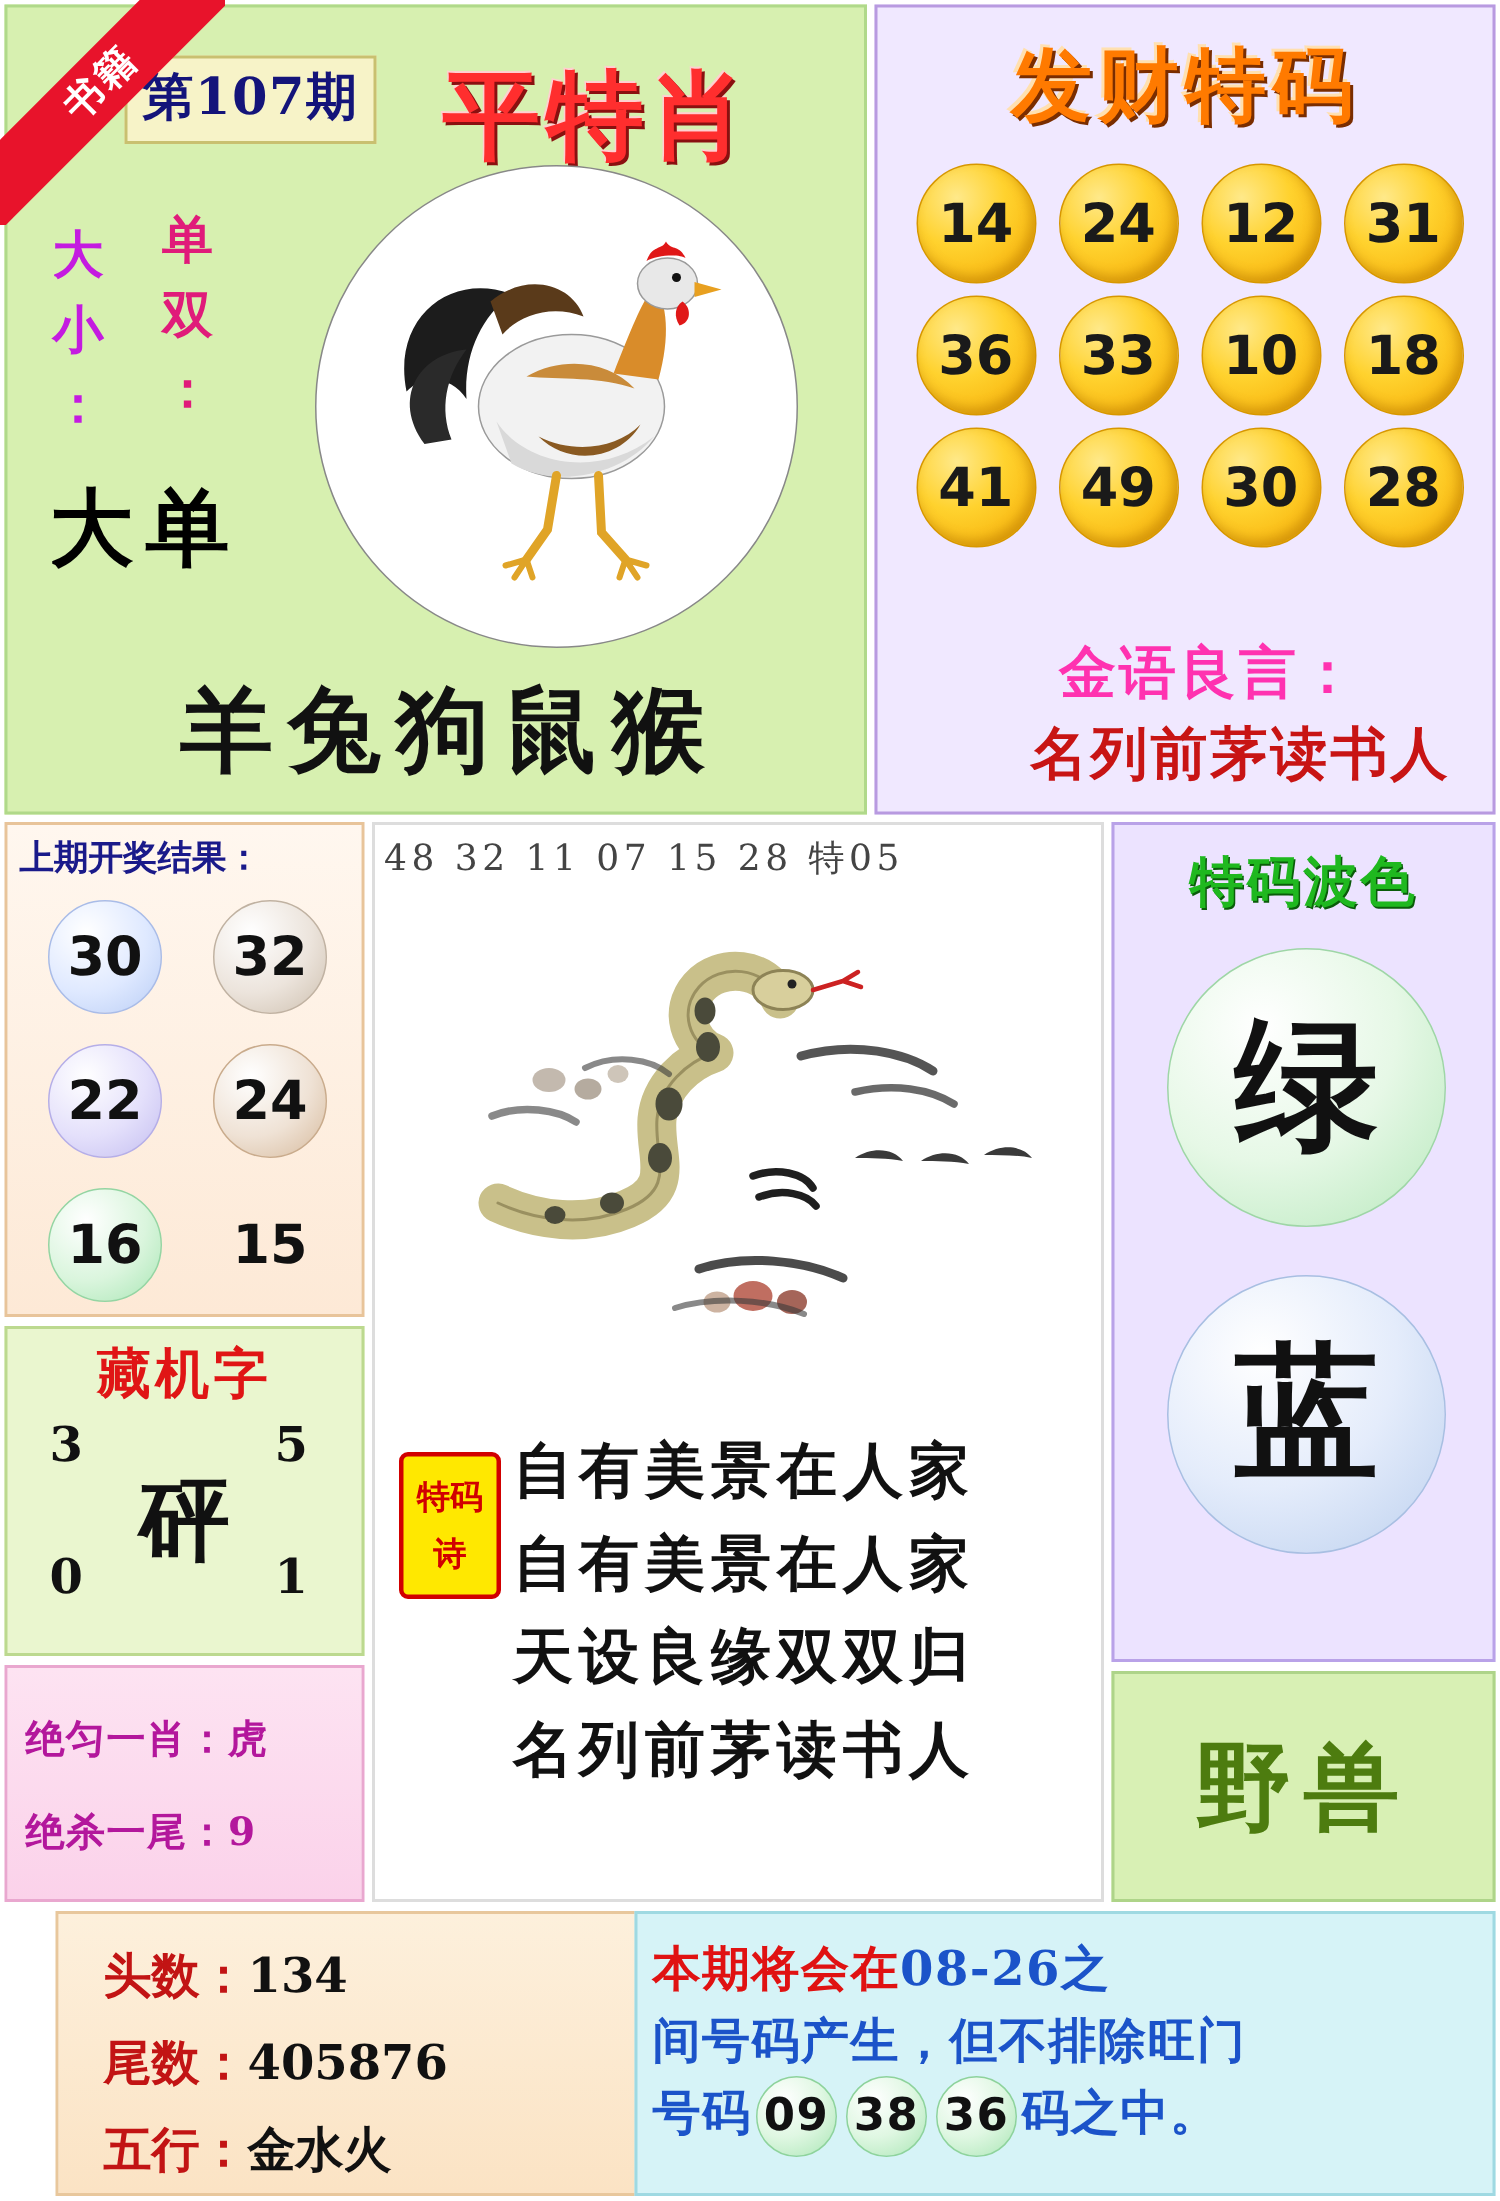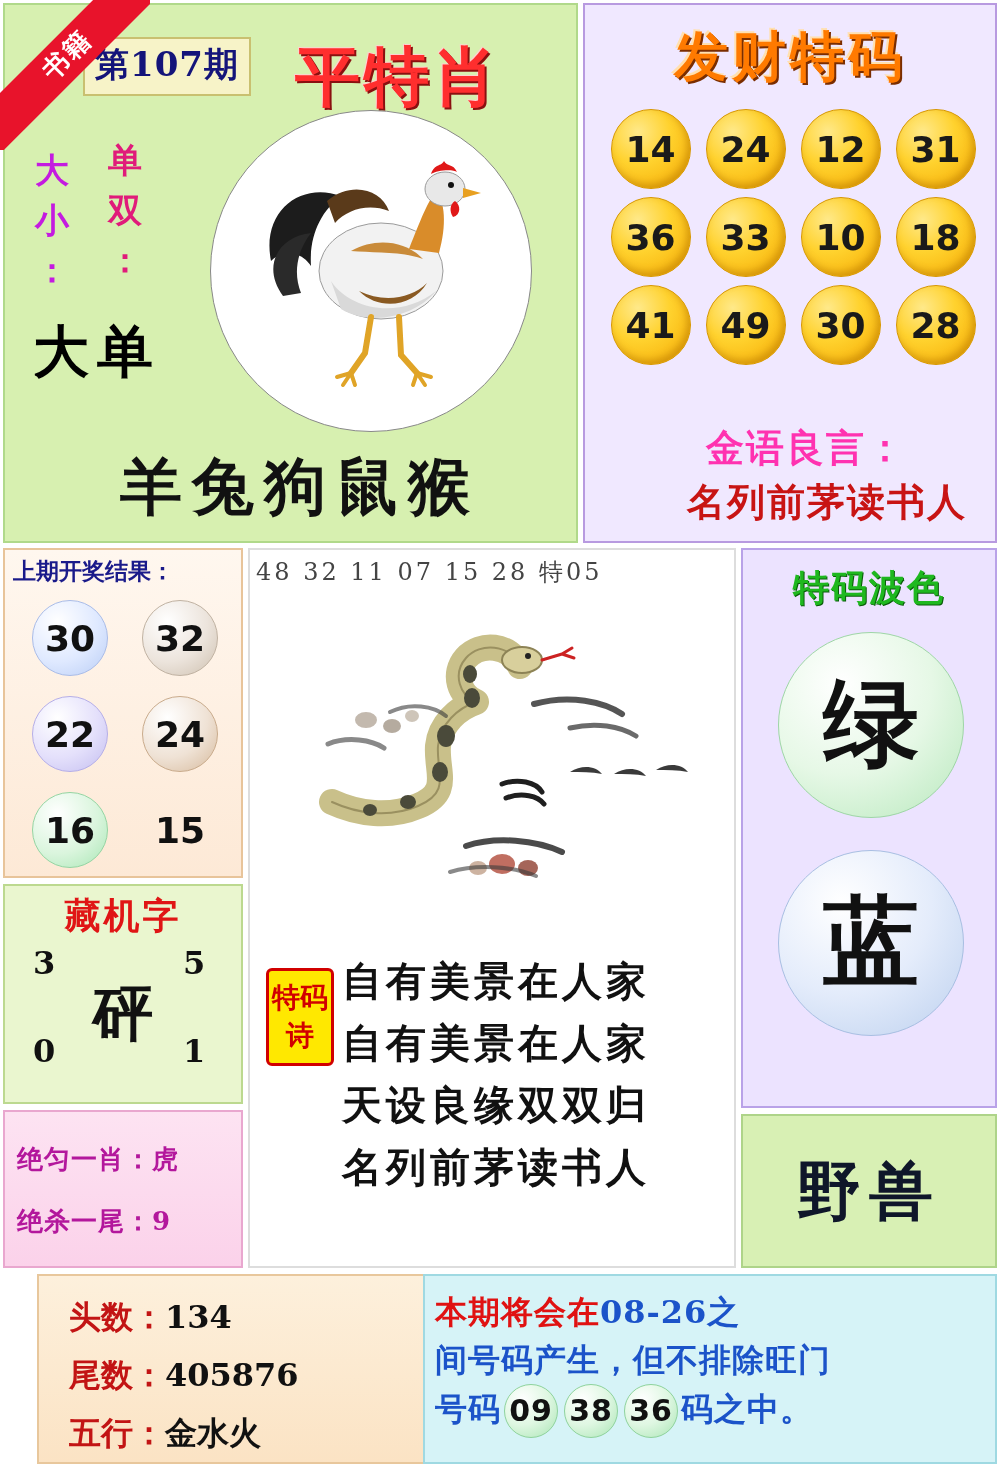--- a/index.html
+++ b/index.html
@@ -311,21 +311,21 @@
   }
   .tmshi-badge {
     position: absolute;
     left: 16px; top: 418px;
     width: 58px;
     background: #ffe800;
     border: 3px solid #d10000;
     border-radius: 6px;
     padding: 8px 2px;
     text-align: center;
-    font-size: 28px; font-weight: bold;
+    font-size: 22px; font-weight: bold;
     color: #d10000;
     line-height: 38px;
     font-family: "DejaVu Serif", "Liberation Serif", serif;
   }
   .poem {
     position: absolute;
     left: 92px; top: 400px;
     width: 390px;
     font-size: 40px;
     font-weight: bold;
@@ -373,21 +373,21 @@
   .yeshou {
     position: absolute;
     left: 0; top: 566px;
     width: 256px; height: 154px;
     background: #d8f0b4;
     border: 2px solid #aed489;
     box-sizing: border-box;
     display: flex; align-items: center; justify-content: center;
   }
   .yeshou-text {
-    font-size: 64px; font-weight: bold; color: #0f172a;
+    font-size: 64px; font-weight: bold; color: #4d7c0f;
     font-family: "DejaVu Serif", "Liberation Serif", serif;
     letter-spacing: 8px;
   }
 
   
   .bottom {
     position: absolute;
     left: 3px; top: 1274px;
     width: 994px; height: 190px;
   }

